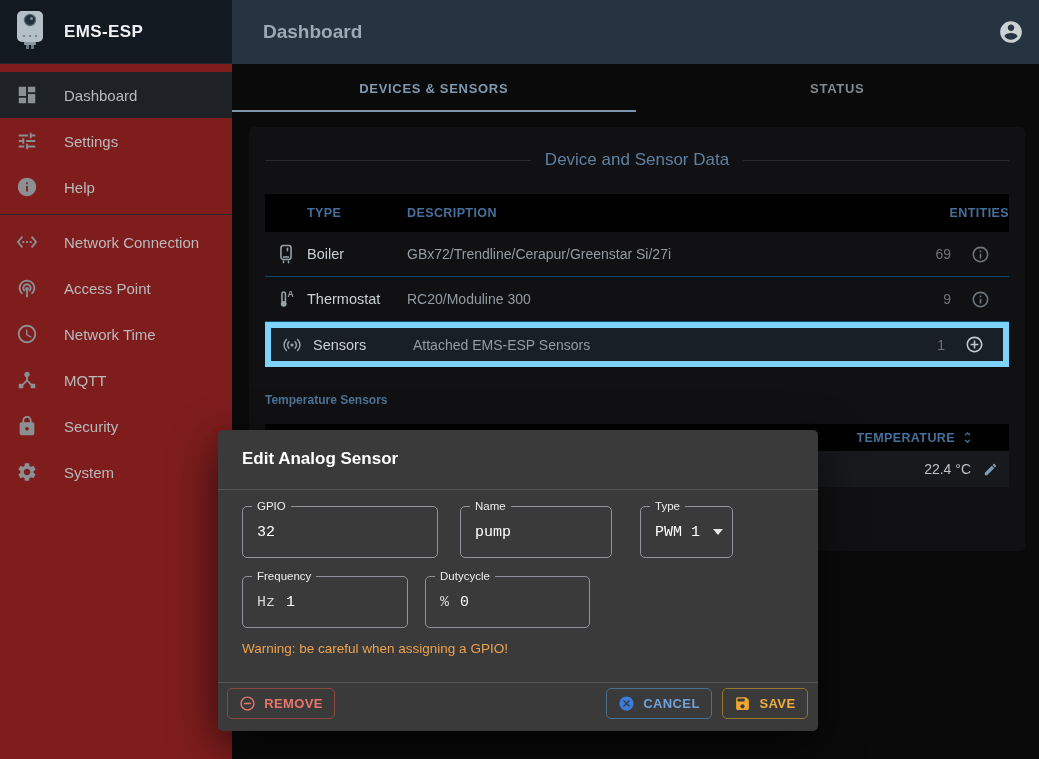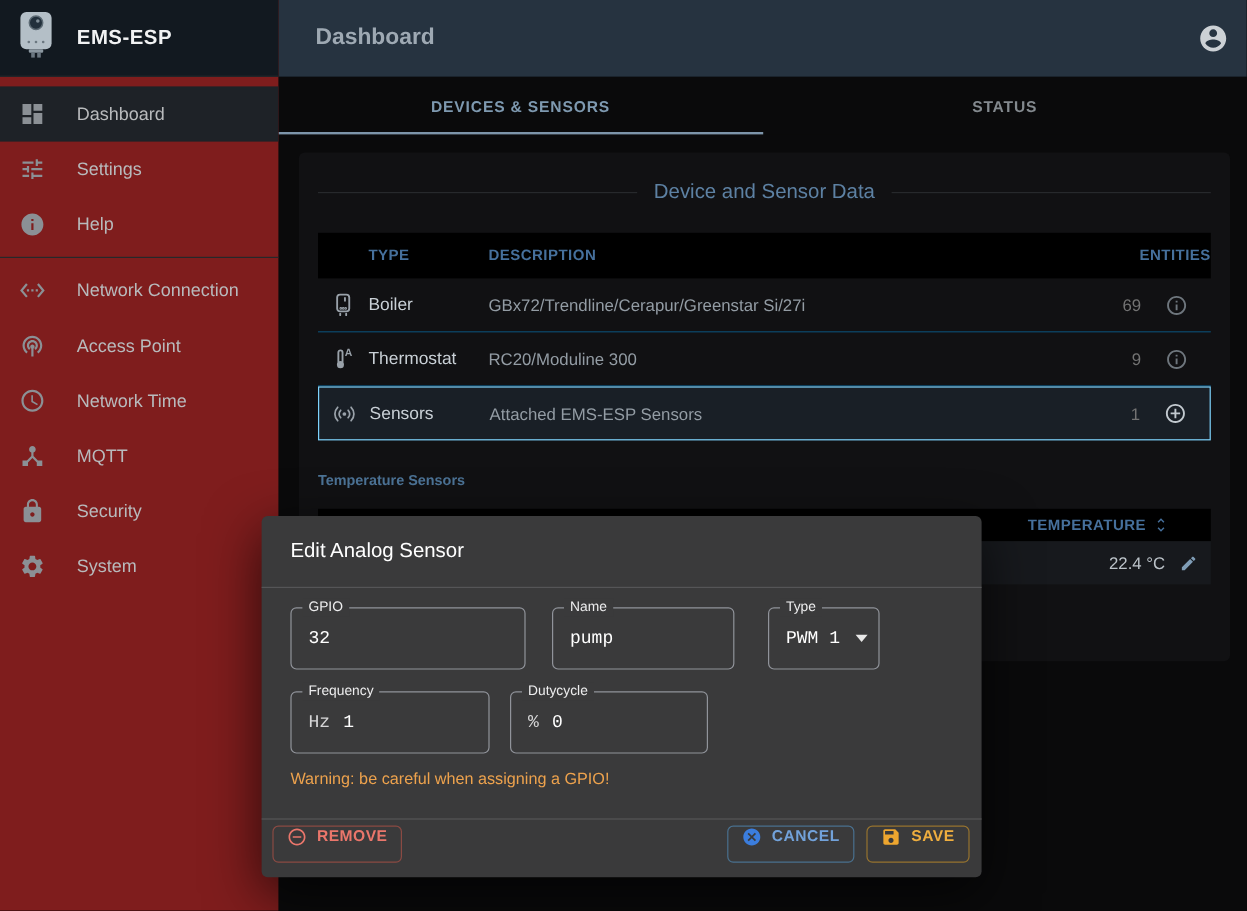--- a/index.html
+++ b/index.html
@@ -53,57 +53,57 @@
   .c-enthead { width:118px; flex:none; text-align:right; }
   .c-act  { width:58px; flex:none; display:flex; justify-content:center; }
   .c-act svg { width:19px; height:19px; cursor:pointer; }
   .dev-row { display:flex; height:45px; align-items:center; border-bottom:1px solid #0c4a6e;
              font-size:14px; cursor:pointer; }
   .dev-row .c-type { color:#c9d0d6; font-size:14.5px; }
   .dev-row .c-desc { color:#939ca4; }
   .dev-row .c-ent  { color:#737373; }
   .dev-row .ico-info { color:#6e767d; }
   .dev-row .ico-add  { color:#c2c9cf; }
-  .dev-row.selected { background:#191f26; border:1px solid #7dd3fc; }
+  .dev-row.selected { background:#191f26; border:6px solid #7dd3fc; }
 
   .temp-heading { position:absolute; left:16px; top:266px; color:#4c7396; font-size:12px; font-weight:bold; }
   .temp-table { position:absolute; left:16px; top:297px; width:744px; }
   .temp-header { height:27px; background:#000; display:flex; align-items:center; justify-content:flex-end;
                  color:#46709c; font-weight:bold; font-size:12.5px; letter-spacing:.4px;
                  padding-right:34px; gap:5px; cursor:pointer; }
   .temp-header svg { width:15px; height:15px; }
   .temp-row { height:36px; background:#17191d; display:flex; align-items:center; justify-content:flex-end;
               color:#bcc3c9; font-size:14px; padding-right:11px; gap:12px; }
   .temp-row svg { width:15px; height:15px; color:#7f9cb5; cursor:pointer; }
 
   
   .dialog { position:absolute; left:218px; top:430px; width:600px; height:301px; background:#3a3a3b;
             border-radius:5px; box-shadow:0 14px 45px rgba(0,0,0,.65); z-index:5; }
-  .dialog-title { position:absolute; left:24px; top:19px; color:#ffffff; font-size:17px; font-weight:normal; }
+  .dialog-title { position:absolute; left:24px; top:19px; color:#ffffff; font-size:17px; font-weight:bold; }
   .dlg-divider { position:absolute; left:0; width:100%; height:1px; background:#555557; }
   .dlg-div-top { top:59px; }
   .dlg-div-bottom { top:252px; }
 
   .field { position:absolute; border:1px solid #90939a; border-radius:5px; height:52px; cursor:text; }
   .field-label { position:absolute; top:-8px; left:9px; background:#3a3a3b; padding:0 5px;
                  font-size:11.5px; color:#ededee; line-height:15px; }
   .field-value { position:absolute; left:14px; top:0; height:100%; display:flex; align-items:center;
                  color:#fff; font-size:15px; gap:11px;font-family:Liberation Mono, monospace; }
   .adorn { color:#d6d6d7; }
   .f-gpio { left:24px;  top:76px;  width:196px; }
   .f-name { left:242px; top:76px;  width:152px;padding-left:44px; }
   .f-type { left:422px; top:76px;  width:93px; cursor:pointer; }
   .f-freq { left:24px;  top:146px; width:166px; }
   .f-duty { left:207px; top:146px; width:165px; }
   .sel-arrow { width:0; height:0; border-left:5px solid transparent; border-right:5px solid transparent;
                border-top:6px solid #e8e8e8; margin-left:2px; }
 
   .warn { position:absolute; left:24px; top:211px; color:#eda24d; font-size:13.5px; }
 
-  .btn { position:absolute; top:258px; height:31px; border-radius:5px; display:flex; align-items:flex-start;
+  .btn { position:absolute; top:258px; height:31px; border-radius:5px; display:flex; align-items:center;
          justify-content:center; gap:8px; font-size:13px; font-weight:bold; letter-spacing:.4px;
          background:transparent; cursor:pointer; }
   .btn svg { width:17px; height:17px; }
   .btn-remove { left:9px;   width:108px; border:1px solid #8a4a43; color:#ea766b; }
   .btn-cancel { left:388px; width:106px; border:1px solid #49708f; color:#72a2da; }
   .btn-save   { left:504px; width:86px;  border:1px solid #96732f; color:#efae3f; }
   .ic-cancel { color:#3b7ddd; }
   .ic-save   { color:#eea62f; }
 </style>
 </head>

